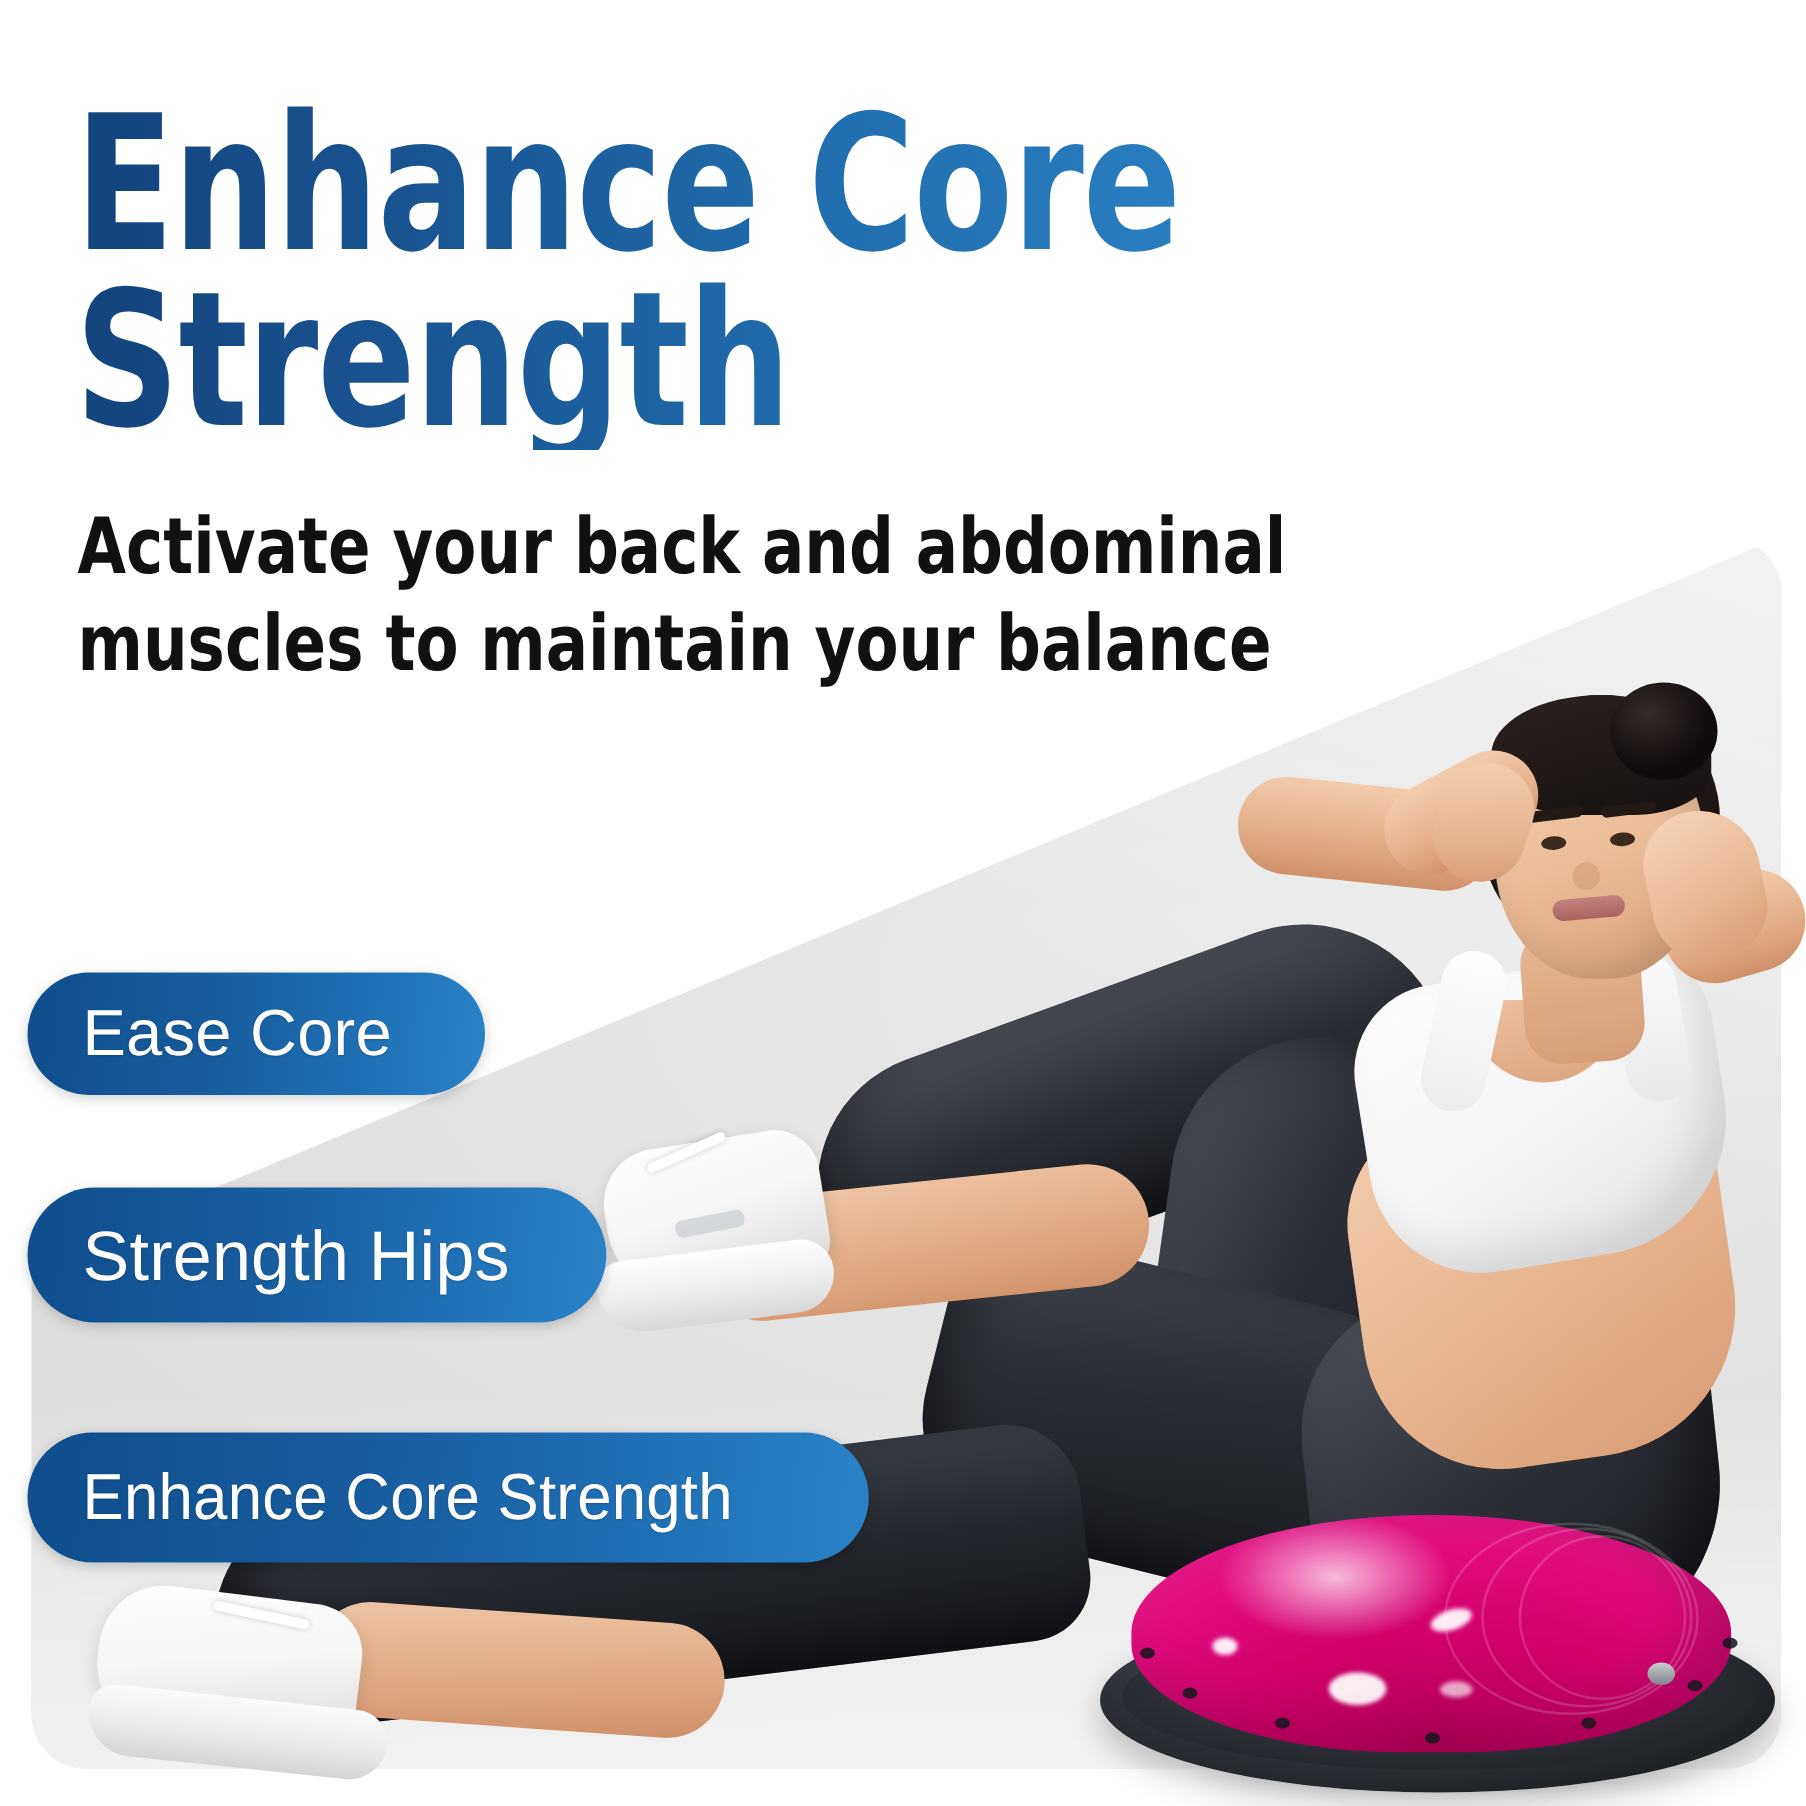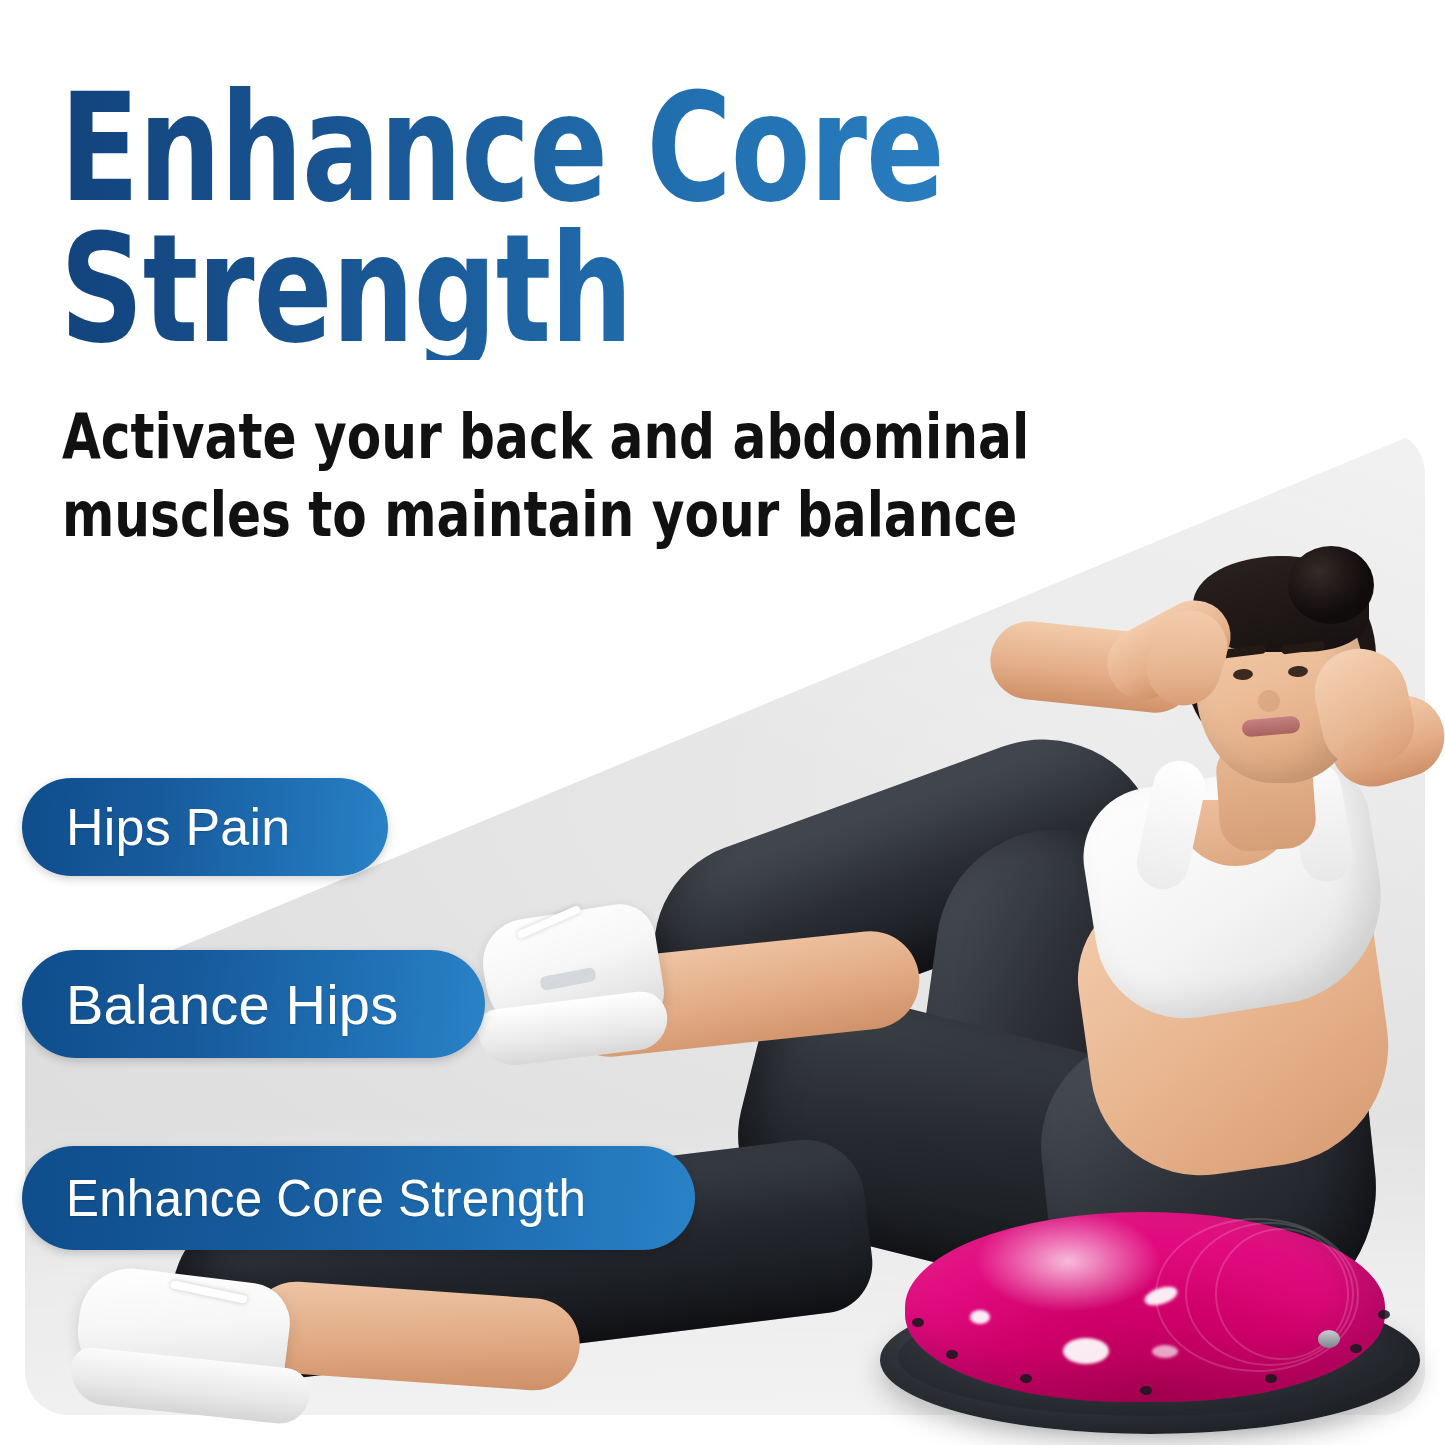--- a/index.html
+++ b/index.html
@@ -354,22 +354,22 @@
   <div class="ph base-screw" id="scr-6"></div>
   <div class="ph base-screw" id="scr-7"></div>
   <div class="ph" id="ball-valve"></div>
 
   <div id="headline">Enhance Core
 Strength</div>
   <div id="subtitle">Activate your back and abdominal
 muscles to maintain your balance</div>
 
   <div class="pill" id="pill-0">
-    <span class="pill-label">Hips Pain</span>
+    <span class="pill-label">Ease Core</span>
   </div>
   <div class="pill" id="pill-1">
-    <span class="pill-label">Balance Hips</span>
+    <span class="pill-label">Strength Hips</span>
   </div>
   <div class="pill" id="pill-2">
     <span class="pill-label">Enhance Core Strength</span>
   </div>
 
 </div>
 
 </body></html>

